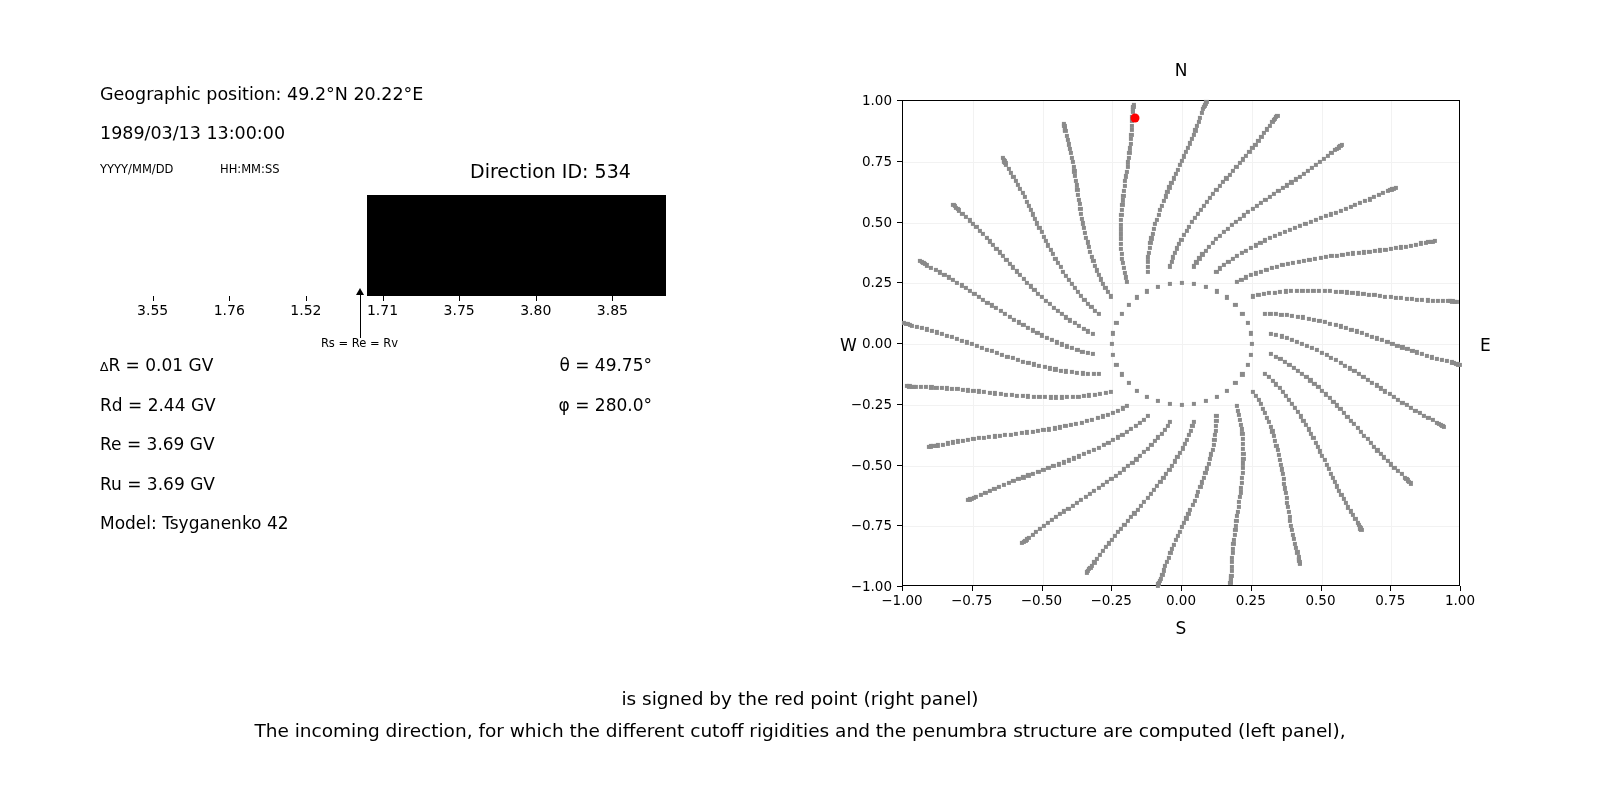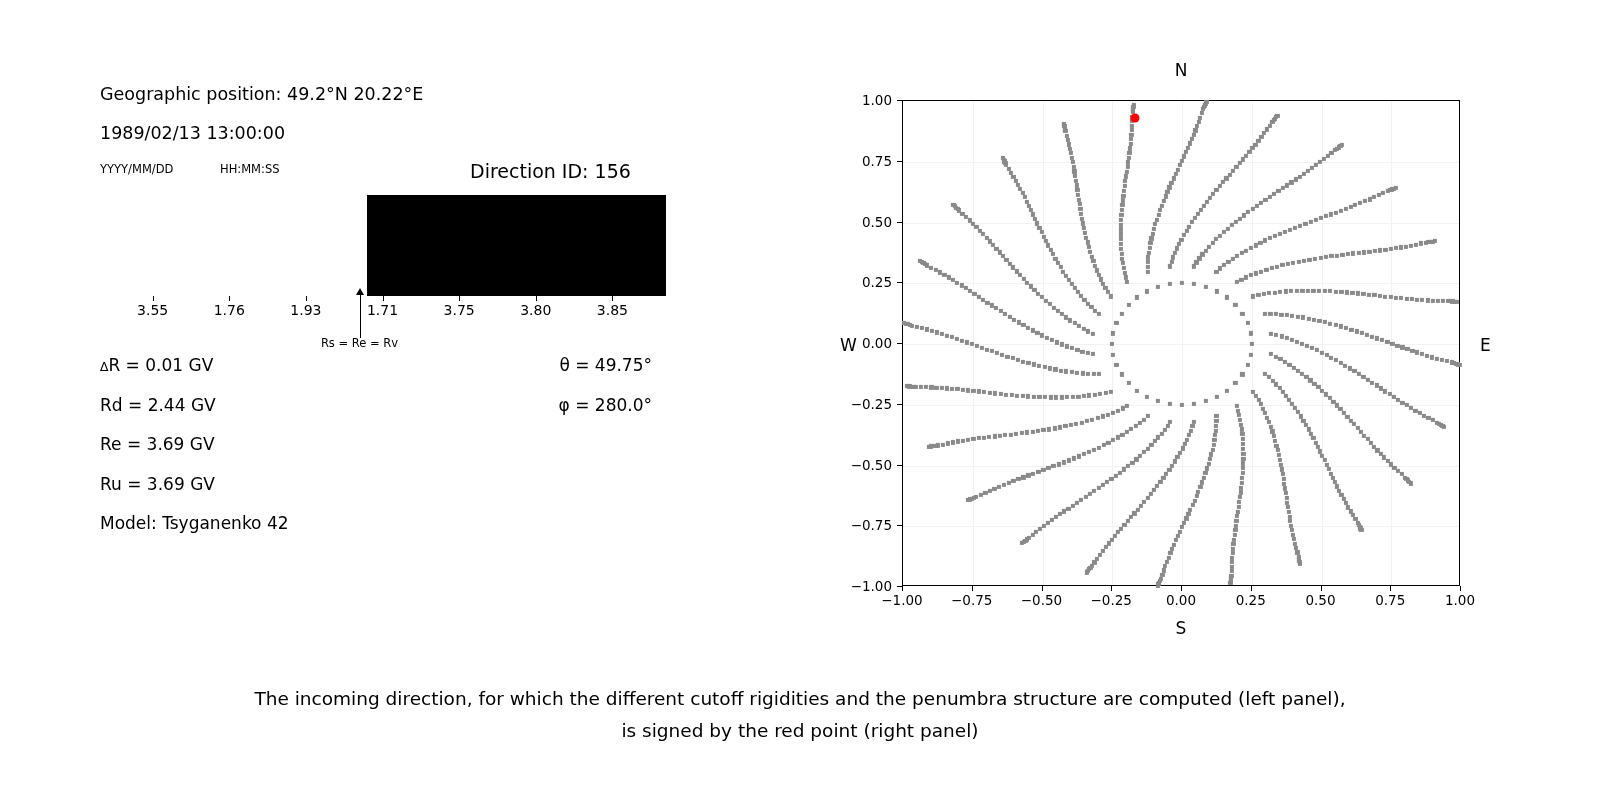--- a/index.html
+++ b/index.html
@@ -87,41 +87,41 @@
 </style>
 </head>
 <body>
 
 <div class="page">
 
   <div class="left-panel">
 
     <div class="geo-line">Geographic position: 49.2°N 20.22°E</div>
 
-    <div class="datetime-line">1989/02/13 13:00:00</div>
+    <div class="datetime-line">1989/03/13 13:00:00</div>
 
     <div class="fmt-date">YYYY/MM/DD</div>
 
     <div class="fmt-time">HH:MM:SS</div>
 
-    <div class="dir-id">Direction ID: 156</div>
+    <div class="dir-id">Direction ID: 534</div>
 
     <div class="penumbra-wrap">
       <div class="penumbra-box"></div>
       <div class="penumbra-allowed" id="pen-allowed" style="width: 268.176px; background: rgb(255, 255, 255);"></div>
       <div class="penumbra-forbidden" id="pen-forbidden" style="left: 268.176px; width: 298.824px; background: rgb(0, 0, 0);"></div>
     </div>
 
     <div class="pen-axis" id="pen-axis">
         <div class="pen-tick" style="left: 53.6351px;"></div>
         <div class="pen-ticklabel" style="left: 53.6351px;">3.55</div>
         <div class="pen-tick" style="left: 130.257px;"></div>
         <div class="pen-ticklabel" style="left: 130.257px;">1.76</div>
         <div class="pen-tick" style="left: 206.878px;"></div>
-        <div class="pen-ticklabel" style="left: 206.878px;">1.93</div>
+        <div class="pen-ticklabel" style="left: 206.878px;">1.52</div>
         <div class="pen-tick" style="left: 283.5px;"></div>
         <div class="pen-ticklabel" style="left: 283.5px;">1.71</div>
         <div class="pen-tick" style="left: 360.122px;"></div>
         <div class="pen-ticklabel" style="left: 360.122px;">3.75</div>
         <div class="pen-tick" style="left: 436.743px;"></div>
         <div class="pen-ticklabel" style="left: 436.743px;">3.80</div>
         <div class="pen-tick" style="left: 513.365px;"></div>
         <div class="pen-ticklabel" style="left: 513.365px;">3.85</div>
         <div class="rc-arrow" style="left: 260.514px; top: -2px; height: 44px;"></div>
         <div class="rc-label" style="left: 260.514px; top: 40px;">Rs = Re = Rv</div>
@@ -1228,17 +1228,17 @@
         <div class="xtick" style="left: 418.5px;"></div>
         <div class="xtick-label" style="left: 418.5px;">0.50</div>
         <div class="xtick" style="left: 488.25px;"></div>
         <div class="xtick-label" style="left: 488.25px;">0.75</div>
         <div class="xtick" style="left: 558px;"></div>
         <div class="xtick-label" style="left: 558px;">1.00</div>
       </div>
   </div>
 
   <div class="caption">
+    <div>is signed by the red point (right panel)</div>
     <div>The incoming direction, for which the different cutoff rigidities and the penumbra structure are computed (left panel),</div>
-    <div>is signed by the red point (right panel)</div>
   </div>
 
 </div>
 
 </body></html>

